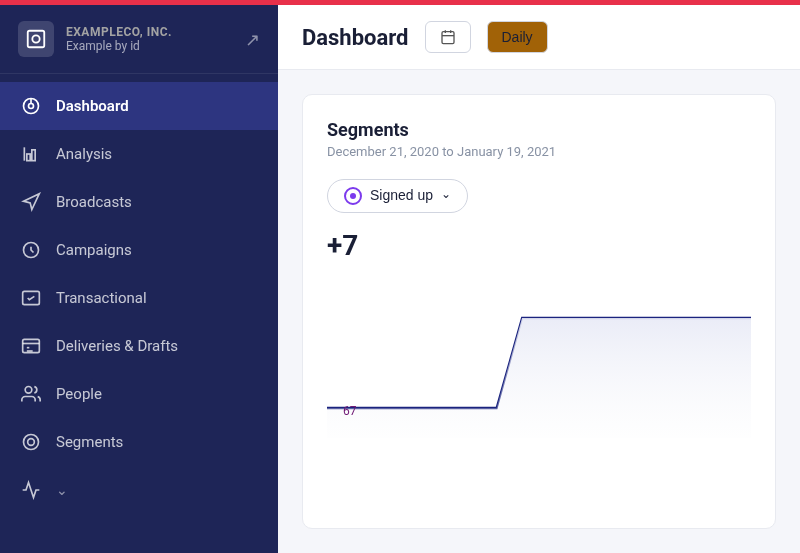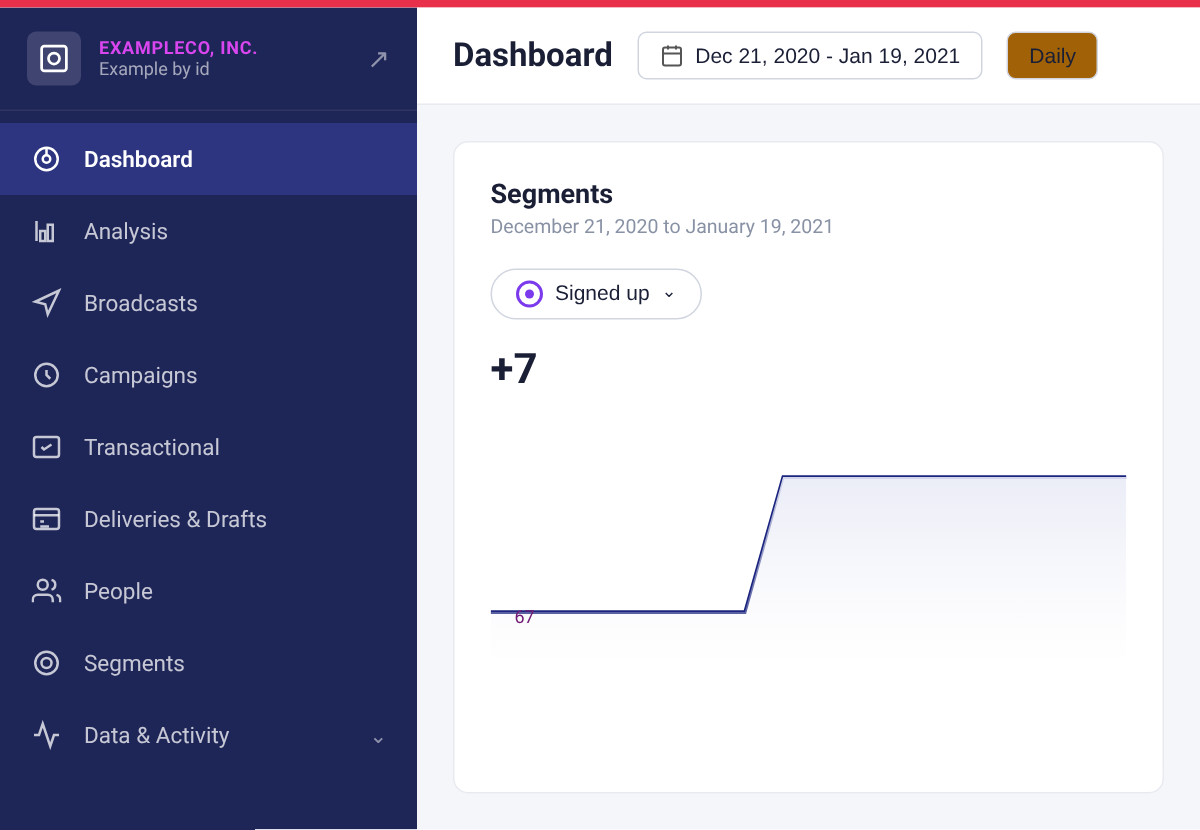--- a/index.html
+++ b/index.html
@@ -57,21 +57,21 @@
     .sidebar-logo svg {
       width: 22px;
       height: 22px;
     }
 
     .sidebar-org {
       flex: 1;
     }
 
     .sidebar-org-name {
-      color: #d946ef;
+      color: #a3a3a3;
       font-size: 12px;
       font-weight: 700;
       letter-spacing: 0.5px;
     }
 
     .sidebar-org-sub {
       color: rgba(255,255,255,0.6);
       font-size: 12px;
     }
 
@@ -379,39 +379,37 @@
         </span>
         <span class="nav-label">Segments</span>
       </div>
 
       <div class="nav-item">
         <span class="nav-icon">
           <svg viewBox="0 0 24 24" fill="none" stroke="currentColor" stroke-width="2">
             <polyline points="22,12 18,12 15,21 9,3 6,12 2,12"></polyline>
           </svg>
         </span>
-        <span class="nav-label">Data &amp; Activity</span>
         <span class="chevron">⌄</span>
       </div>
 
     </nav>
   </aside>
 
   <main class="main-content">
     <div class="main-header">
       <h1 class="main-title">Dashboard</h1>
 
       <button class="date-range-btn">
         <svg viewBox="0 0 24 24" fill="none" stroke="currentColor" stroke-width="2">
           <rect x="3" y="4" width="18" height="18" rx="2"></rect>
           <line x1="16" y1="2" x2="16" y2="6"></line>
           <line x1="8" y1="2" x2="8" y2="6"></line>
           <line x1="3" y1="10" x2="21" y2="10"></line>
         </svg>
-        <span>Dec 21, 2020 - Jan 19, 2021</span>
       </button>
 
       <button class="granularity-btn">
         <span>Daily</span>
       </button>
     </div>
 
     <div class="main-body">
       <div class="card">
         <div class="card-title">Segments</div>

